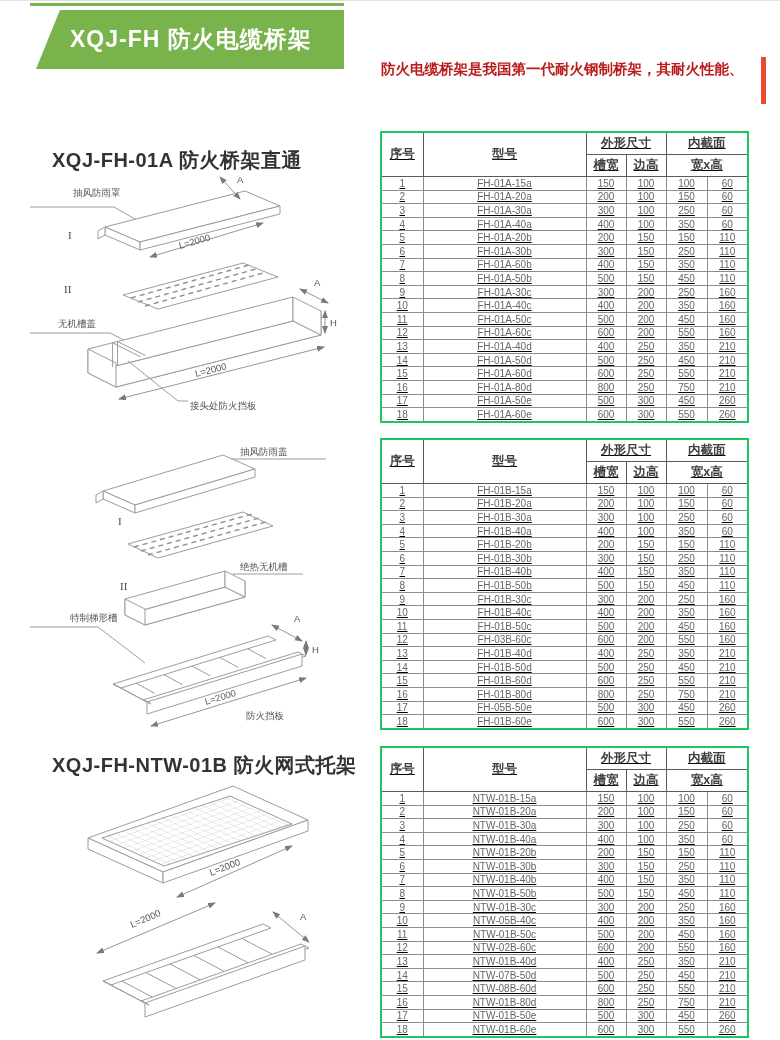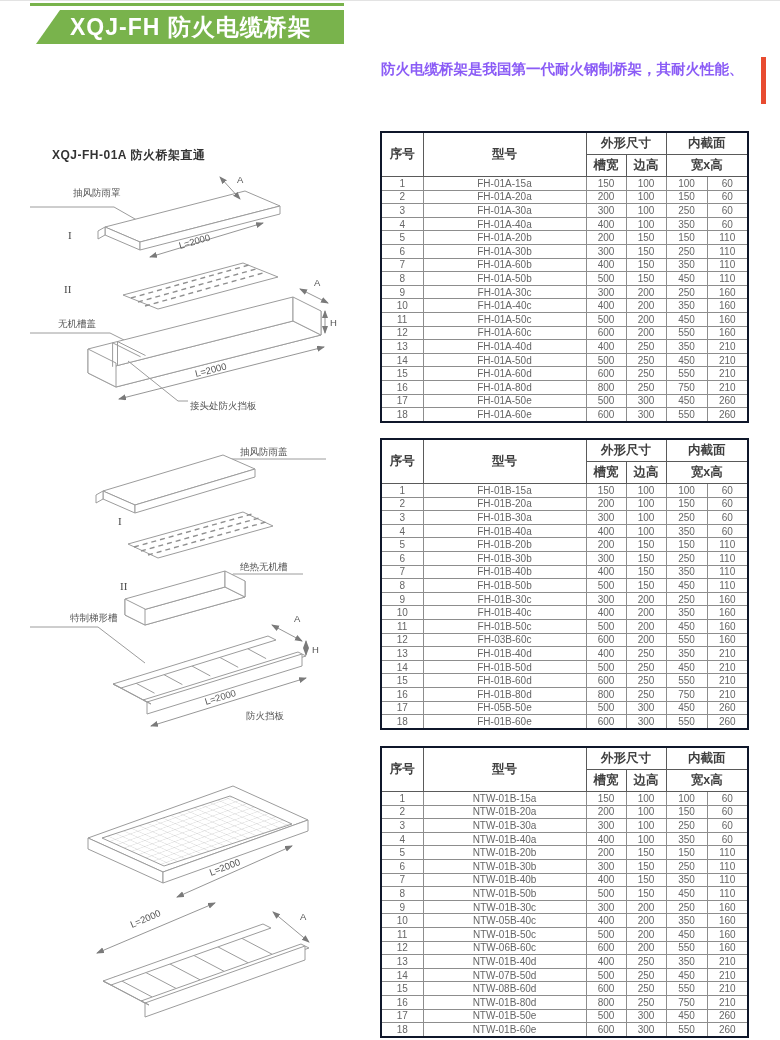--- a/index.html
+++ b/index.html
@@ -4,54 +4,54 @@
 <style>
   html,body { margin:0; padding:0; background:#ffffff; }
   .page {
     position:relative; width:780px; height:1040px; background:#fff;
     font-family:"Liberation Sans","DejaVu Sans",sans-serif; overflow:hidden;
     border-top:1px solid #e3e3e3;
   }
   
   .top-line { position:absolute; left:30px; top:2px; width:314px; height:3px; }
   .banner {
-    position:absolute; left:36px; top:9px; width:308px; height:34px;
+    position:absolute; left:36px; top:9px; width:308px; height:59px;
     clip-path:polygon(24px 0, 100% 0, 100% 100%, 0 100%);
     display:flex; align-items:center; padding-left:34px; box-sizing:border-box;
   }
   .banner-title { color:#fff; font-size:23px; font-weight:bold; letter-spacing:1px; }
   .edge-marker { position:absolute; left:761px; top:56px; width:5px; height:47px; }
 
   
   .intro { position:absolute; left:352px; top:56px; width:414px;
-           font-size:14.5px; line-height:25px; color:#8b5cf6; font-weight:600; }
+           font-size:14.5px; line-height:25px; color:#b91c1c; font-weight:600; }
   .intro .l1 { text-indent:2em; }
 
   
-  .diagram-heading { position:absolute; font-size:12px; font-weight:bold; color:#333;
+  .diagram-heading { position:absolute; font-size:20px; font-weight:bold; color:#333;
                      letter-spacing:0.5px; white-space:nowrap; }
   #heading-straight { left:52px; top:146px; }
   #heading-mesh     { left:52px; top:751px; }
   .dg { position:absolute; }
   #dgA { left:28px; top:168px; }
   #dgB { left:28px; top:438px; }
   #dgC { left:28px; top:775px; }
   .dg .ln   { stroke:#9c9c9c; stroke-width:1; fill:none; }
   .dg .face { stroke:#9c9c9c; stroke-width:1; fill:#ffffff; }
   .dg .slot { stroke:#8f8f8f; stroke-width:1.4; fill:none; stroke-dasharray:5 4; }
   .dg .dimline { stroke:#8a8a8a; stroke-width:0.9; fill:none; }
   .dg .lbl { font-size:9.5px; fill:#555; }
   .dg .dim { font-size:9.5px; fill:#555; }
   .dg .rom { font-size:11px; fill:#4a4a4a; font-family:"Liberation Serif","DejaVu Serif",serif; }
 
   
   .tbl-wrap { position:absolute; left:380px; width:369px; }
   #tbl-0 { top:130px; } #tbl-1 { top:437px; } #tbl-2 { top:745px; }
   table.spec { width:100%; border-collapse:collapse; table-layout:fixed;
-               border:2px solid #0f172a; }
+               border:2px solid #22c55e;text-decoration:underline; }
   table.spec th, table.spec td { border:1px solid #8d8d8d; text-align:center;
                padding:0; overflow:hidden; white-space:nowrap; }
   table.spec thead th { font-size:12.5px; color:#3f3f3f; font-weight:600;
                height:21px; border-color:#5a5a5a; }
   table.spec tbody td { font-size:10px; color:#666; height:12.6px; line-height:11px; }
 </style>
 </head>
 <body>
 
 <div class="page">
@@ -170,20 +170,21 @@
     </g>
     <line class="dimline" x1="244" y1="186" x2="274" y2="202" marker-start="url(#arrB)" marker-end="url(#arrB)"></line>
     <text class="dim" x="266" y="183">A</text>
     <line class="dimline" x1="278" y1="202" x2="278" y2="216" marker-start="url(#arrB)" marker-end="url(#arrB)"></line>
     <text class="dim" x="284" y="214">H</text>
     <line class="dimline" x1="123" y1="287" x2="278" y2="239" marker-start="url(#arrB)" marker-end="url(#arrB)"></line>
     <text class="dim" x="178" y="266" transform="rotate(-17 178 266)">L=2000</text>
     <text class="lbl" x="218" y="280">防火挡板</text>
   </svg>
 
+  <div class="diagram-heading" id="heading-mesh">XQJ-FH-NTW-01B 防火网式托架</div>
 
   <svg class="dg" id="dgC" width="345" height="262" viewBox="0 0 345 262">
     <defs>
       <marker id="arrC" markerWidth="9" markerHeight="8" refX="7" refY="3" orient="auto-start-reverse" markerUnits="userSpaceOnUse">
         <path d="M0,0L8,3L0,6z" fill="#7a7a7a"></path>
       </marker>
       <pattern id="meshP" width="8" height="8" patternUnits="userSpaceOnUse" patternTransform="matrix(0.94 -0.34 0.91 0.41 0 0)">
         <path d="M0 0 H8 M0 0 V8" stroke="#b5b5b5" stroke-width="0.7" fill="none"></path>
       </pattern>
     </defs>
@@ -666,21 +667,21 @@
           <tr>
             <td>11</td>
             <td>NTW-01B-50c</td>
             <td>500</td>
             <td>200</td>
             <td>450</td>
             <td>160</td>
           </tr>
           <tr>
             <td>12</td>
-            <td>NTW-06B-60c</td>
+            <td>NTW-02B-60c</td>
             <td>600</td>
             <td>200</td>
             <td>550</td>
             <td>160</td>
           </tr>
           <tr>
             <td>13</td>
             <td>NTW-01B-40d</td>
             <td>400</td>
             <td>250</td>

